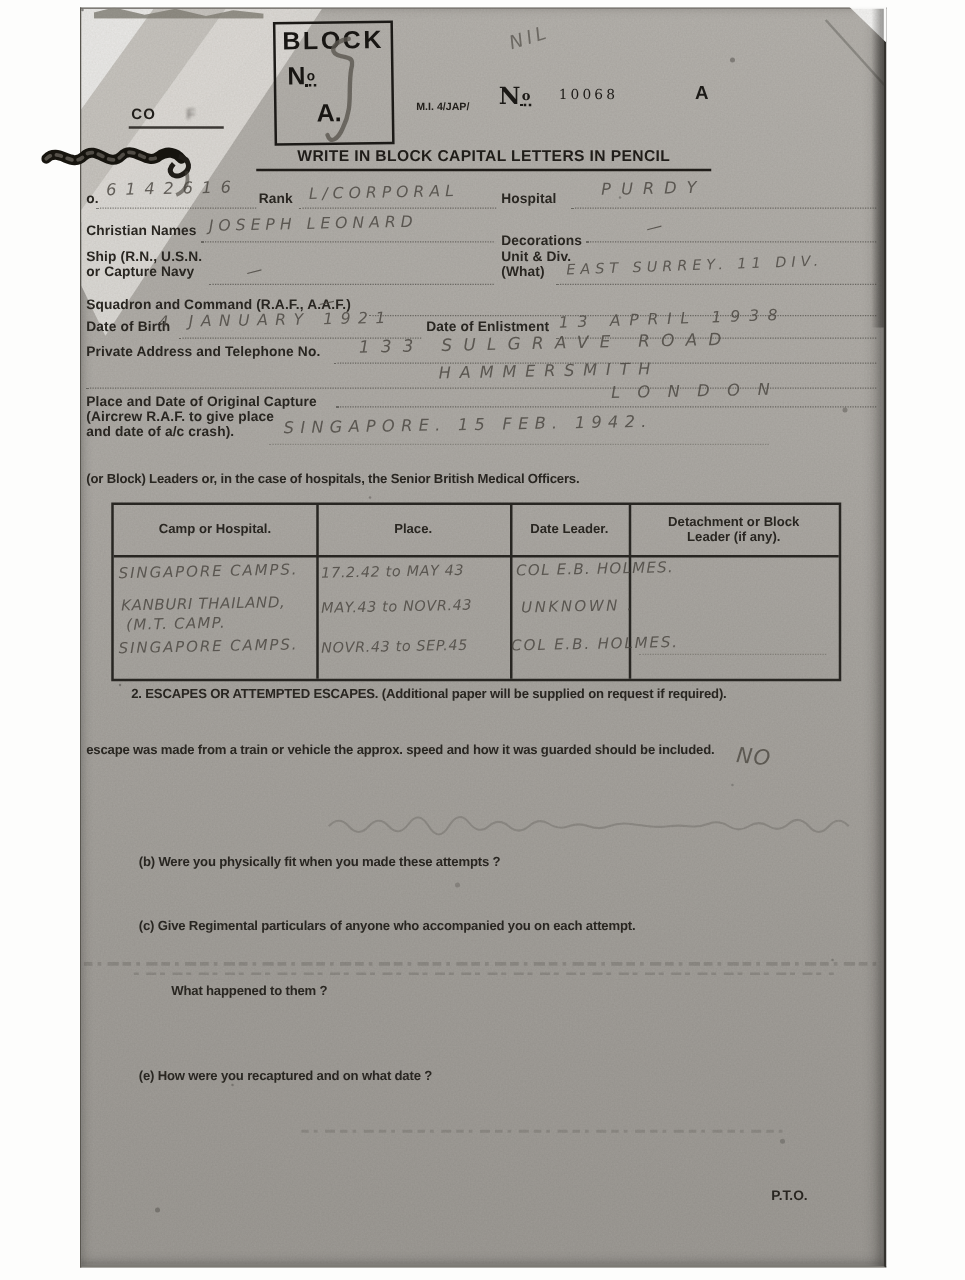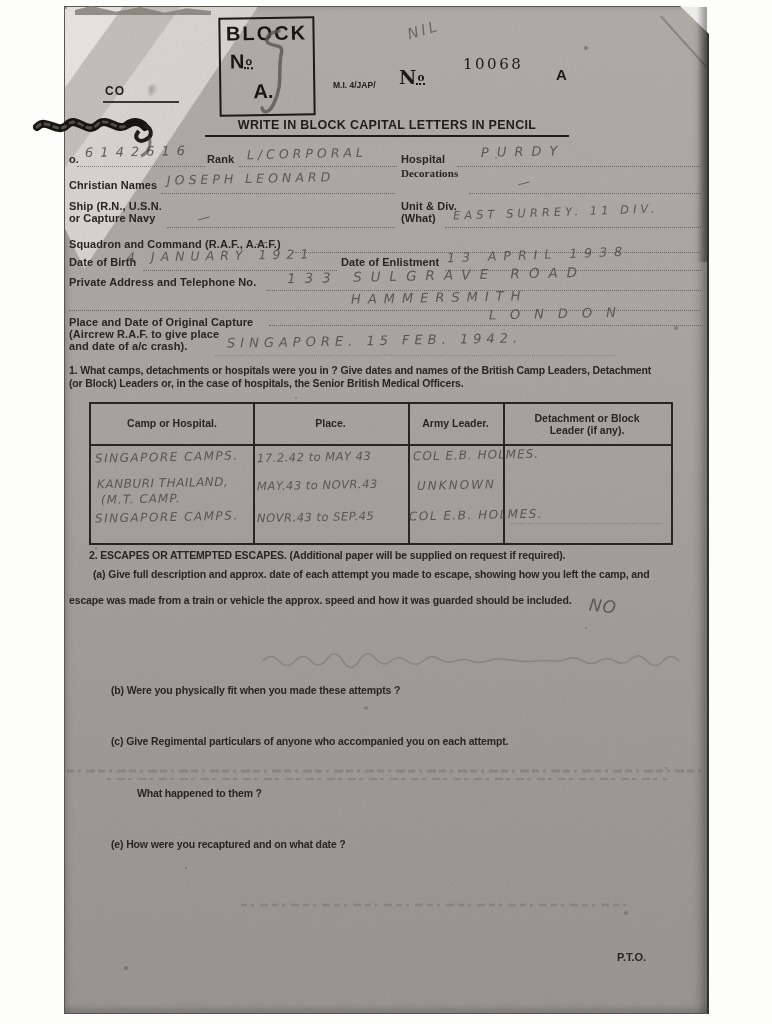--- a/index.html
+++ b/index.html
@@ -85,40 +85,40 @@
     </div>
 
     <svg class="abs" style="left:188px;top:18px;" width="46" height="96">
       <path d="M26,6 C14,8 10,16 17,19 C24,22 31,19 28,30 C25,48 30,60 21,78 C17,87 11,90 9,83" fill="none" stroke="rgba(95,91,84,.8)" stroke-width="3.5" stroke-linecap="round"></path>
     </svg>
 
     <div class="hw" style="left:342px;top:14px;font-size:15px;letter-spacing:3px;transform:rotate(-17deg);opacity:.65;">NIL</div>
 
     <div class="abs" style="left:268px;top:73px;font-weight:700;font-size:8.5px;color:#24211d;">M.I. 4/JAP/</div>
     <div class="abs serif" style="left:334px;top:59px;font-size:19px;font-weight:700;"><span>N</span><span class="ord">o</span></div>
-    <div class="abs serif" style="left:382px;top:48px;font-size:15px;letter-spacing:2.5px;margin-left:16px;">10068</div>
+    <div class="abs serif" style="left:382px;top:62px;font-size:11px;letter-spacing:2.5px;">10068</div>
     <div class="abs" style="left:491px;top:59px;font-weight:800;font-size:15px;color:#1d1b18;">A</div>
 
     <div class="abs" style="left:140px;top:111px;width:364px;text-align:center;font-weight:700;font-size:12.5px;
          color:#211e1a;letter-spacing:.3px;border-bottom:2px solid #211e1a;padding-bottom:3px;">WRITE IN BLOCK CAPITAL LETTERS IN PENCIL</div>
 
     <div class="lb" style="left:4px;top:146px;">o.</div>
     <div class="dl" style="left:12px;top:158px;width:128px;"></div>
     <div class="hw" style="left:20px;top:137px;font-size:13px;letter-spacing:7px;">6142616</div>
     <div class="lb" style="left:142px;top:146px;">Rank</div>
     <div class="dl" style="left:174px;top:158px;width:158px;"></div>
     <div class="hw" style="left:182px;top:139px;font-size:12.5px;letter-spacing:4px;">L/CORPORAL</div>
     <div class="lb" style="left:336px;top:146px;">Hospital</div>
     <div class="dl" style="left:392px;top:158px;width:244px;"></div>
     <div class="hw" style="left:416px;top:137px;font-size:13px;letter-spacing:8px;">PURDY</div>
 
     <div class="lb" style="left:4px;top:172px;">Christian Names</div>
     <div class="dl" style="left:96px;top:185px;width:234px;"></div>
     <div class="hw" style="left:102px;top:164px;font-size:12.5px;letter-spacing:4px;">JOSEPH LEONARD</div>
-    <div class="lb" style="left:336px;top:160px;font-family:Liberation Serif, serif;">Decorations</div>
+    <div class="lb" style="left:336px;top:180px;">Decorations</div>
     <div class="dl" style="left:404px;top:185px;width:232px;"></div>
     <div class="hw" style="left:452px;top:168px;transform:rotate(-14deg);font-size:13px;">—</div>
 
     <div class="lb" style="left:4px;top:193px;">Ship (R.N., U.S.N.</div>
     <div class="lb" style="left:4px;top:205px;">or Capture Navy</div>
     <div class="dl" style="left:102px;top:219px;width:228px;"></div>
     <div class="hw" style="left:132px;top:203px;transform:rotate(-14deg);font-size:13px;">—</div>
     <div class="lb" style="left:336px;top:193px;">Unit &amp; Div.</div>
     <div class="lb" style="left:336px;top:205px;">(What)</div>
     <div class="dl" style="left:380px;top:219px;width:256px;"></div>
@@ -142,58 +142,56 @@
     <div class="hw" style="left:286px;top:283px;font-size:13px;letter-spacing:7px;">HAMMERSMITH</div>
 
     <div class="lb" style="left:4px;top:309px;">Place and Date of Original Capture</div>
     <div class="lb" style="left:4px;top:321px;">(Aircrew R.A.F. to give place</div>
     <div class="lb" style="left:4px;top:333px;">and date of a/c crash).</div>
     <div class="dl" style="left:204px;top:317px;width:432px;"></div>
     <div class="hw" style="left:424px;top:299px;font-size:13px;letter-spacing:14px;">LONDON</div>
     <div class="hw" style="left:162px;top:326px;font-size:13px;letter-spacing:5px;transform:rotate(-1deg);">SINGAPORE.  15 FEB. 1942.</div>
     <div class="dl faint" style="left:150px;top:347px;width:400px;"></div>
 
-    <div class="para" style="left:4px;top:357px;">1.    What camps, detachments or hospitals were you in ?    Give dates and names of the British Camp Leaders,   Detachment</div>
     <div class="para" style="left:4px;top:370px;">(or Block) Leaders or, in the case of hospitals, the Senior British Medical Officers.</div>
 
     <div class="tbl">
       <div class="vline" style="left:162px;"></div>
       <div class="vline" style="left:317px;"></div>
       <div class="vline" style="left:412px;"></div>
       <div class="abs" style="left:0;top:40px;width:100%;height:1.5px;background:#2a2824;"></div>
       <div class="th" style="left:0;top:13px;width:162px;">Camp or Hospital.</div>
       <div class="th" style="left:162px;top:13px;width:155px;">Place.</div>
-      <div class="th" style="left:317px;top:13px;width:95px;">Army Leader.</div>
+      <div class="th" style="left:317px;top:13px;width:95px;">Date Leader.</div>
       <div class="th" style="left:412px;top:8px;width:168px;">Detachment or Block</div>
       <div class="th" style="left:412px;top:20px;width:168px;">Leader (if any).</div>
 
       <div class="hw" style="left:4px;top:46px;font-size:12px;letter-spacing:1.5px;">SINGAPORE CAMPS.</div>
       <div class="hw" style="left:166px;top:46px;font-size:11.5px;letter-spacing:.5px;">17.2.42 to MAY 43</div>
       <div class="hw" style="left:322px;top:44px;font-size:12px;letter-spacing:1px;">COL E.B. HOLMES.</div>
 
       <div class="hw" style="left:6px;top:72px;font-size:12px;letter-spacing:.5px;">KANBURI THAILAND,</div>
       <div class="hw" style="left:10px;top:88px;font-size:12px;letter-spacing:1px;">(M.T. CAMP.</div>
       <div class="hw" style="left:166px;top:74px;font-size:11.5px;letter-spacing:.5px;">MAY.43 to NOVR.43</div>
       <div class="hw" style="left:326px;top:74px;font-size:12px;letter-spacing:2px;">UNKNOWN .</div>
 
       <div class="hw" style="left:4px;top:106px;font-size:12px;letter-spacing:1.5px;">SINGAPORE CAMPS.</div>
       <div class="hw" style="left:166px;top:106px;font-size:11.5px;letter-spacing:.5px;">NOVR.43 to SEP.45</div>
       <div class="hw" style="left:318px;top:104px;font-size:12px;letter-spacing:1.5px;">COL E.B. HOLMES.</div>
       <div class="dl faint" style="left:420px;top:118px;width:150px;"></div>
     </div>
 
-    <div class="para" style="left:24px;top:542px;">2.   ESCAPES OR ATTEMPTED ESCAPES.    (Additional paper will be supplied on request if required).</div>
-    <div class="para" style="left:28px;top:561px;">(a)   Give full description and approx. date of each attempt you made to escape, showing how you left the camp,  and</div>
+    <div class="para" style="left:40px;top:542px;">2.   ESCAPES OR ATTEMPTED ESCAPES.    (Additional paper will be supplied on request if required).</div>
     <div class="para" style="left:4px;top:587px;">escape was made from a train or vehicle the approx. speed and how it was guarded should be included.</div>
     <div class="hw pencil" style="left:524px;top:589px;font-size:17px;letter-spacing:1px;transform:rotate(6deg);opacity:.75;">NO</div>
 
     <div class="para" style="left:46px;top:677px;">(b)   Were you physically fit when you made these attempts ?</div>
     <div class="para" style="left:46px;top:728px;">(c)   Give Regimental particulars of anyone who accompanied you on each attempt.</div>
     <div class="para" style="left:72px;top:780px;">What happened to them ?</div>
-    <div class="para" style="left:46px;top:831px;">(e)   How were you recaptured and on what date ?</div>
+    <div class="para" style="left:46px;top:848px;">(e)   How were you recaptured and on what date ?</div>
 
     <svg class="abs" style="left:196px;top:636px;opacity:.22;filter:blur(.6px);" width="446" height="30">
       <path d="M2,18 q8,-9 16,0 t16,0 t16,0 t16,-2 t16,2 t16,0 t16,-3 t16,3 t16,0 t16,0 t16,-2 t16,2 t16,0 t16,0 t16,-2 t16,2 t16,0 t16,0 t16,-2 t16,2 t16,0 t16,0 t16,-2 t16,2 t16,0 t16,0" fill="none" stroke="#3e3b36" stroke-width="1.6"></path>
     </svg>
     <svg class="abs" style="left:2px;top:756px;opacity:.2;filter:blur(.5px);" width="636" height="22">
       <path d="M0,8 h636" stroke="#3e3b36" stroke-width="3" stroke-dasharray="7 4 3 5 9 3" fill="none"></path>
       <path d="M40,16 h560" stroke="#3e3b36" stroke-width="2" stroke-dasharray="4 6 8 3" fill="none"></path>
     </svg>
     <svg class="abs" style="left:176px;top:890px;opacity:.18;filter:blur(.5px);" width="390" height="18">
       <path d="M0,8 h390" stroke="#3e3b36" stroke-width="2.5" stroke-dasharray="6 4 3 6 8 4" fill="none"></path>

